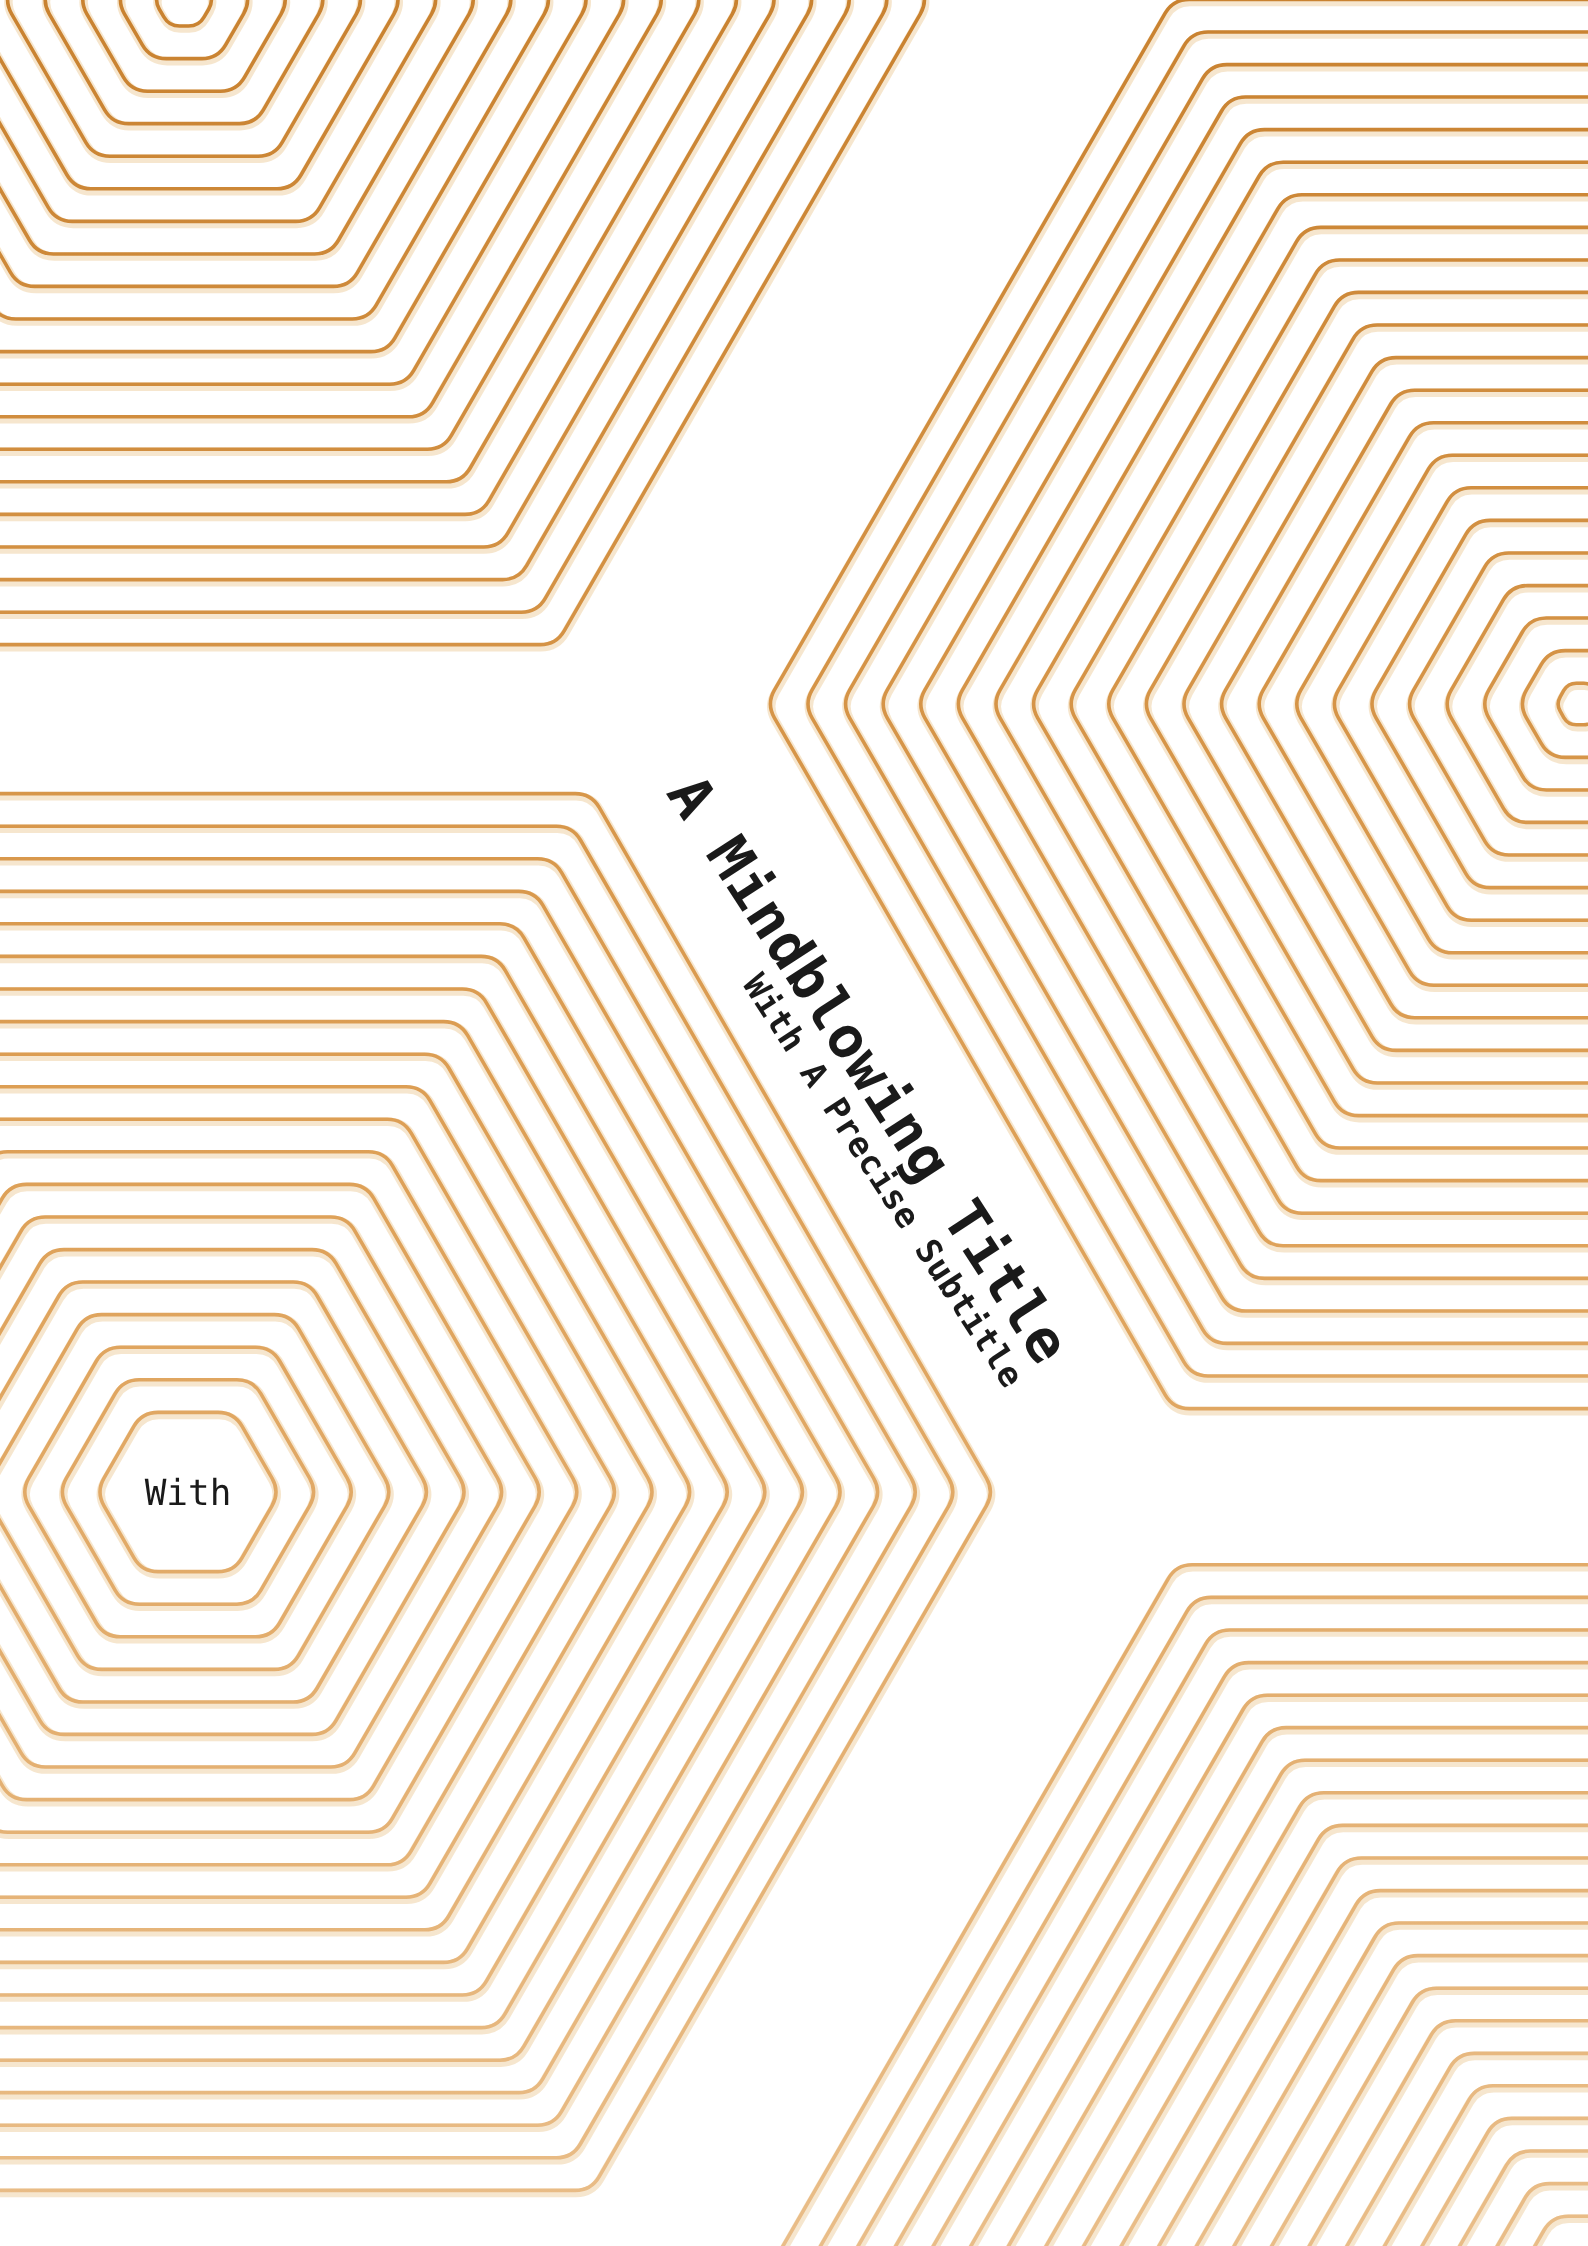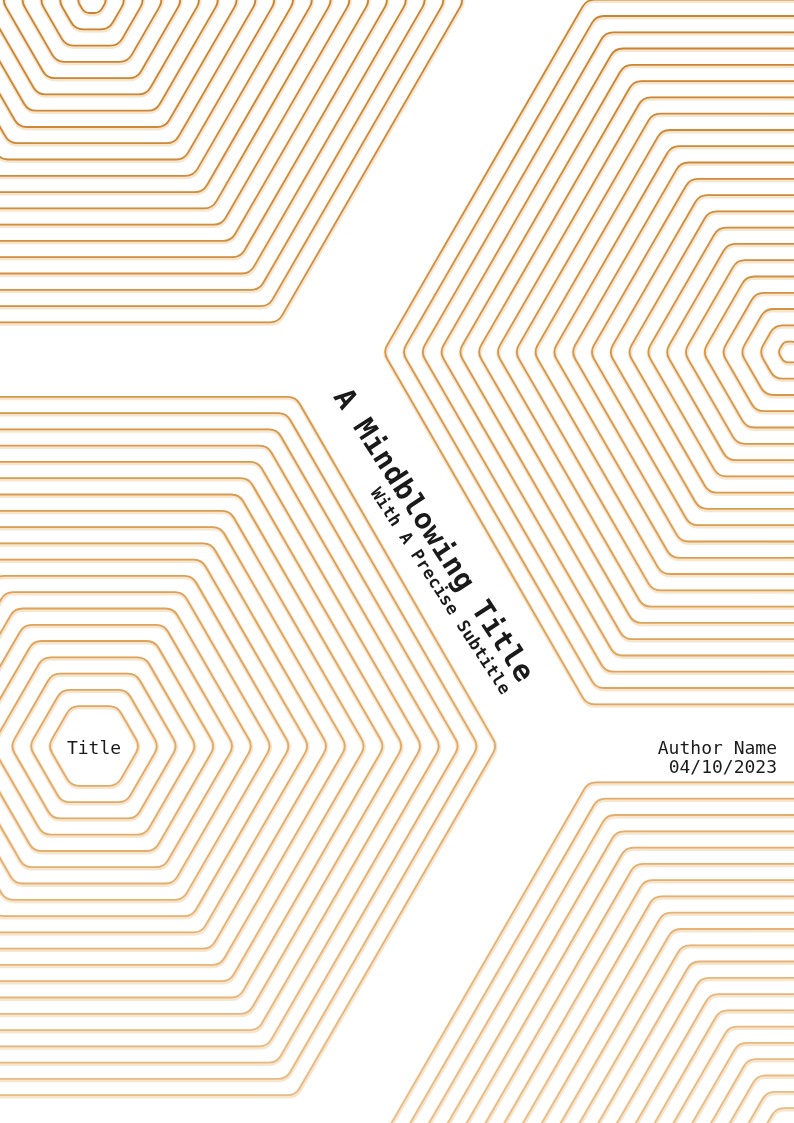--- a/index.html
+++ b/index.html
@@ -263,20 +263,16 @@
         <path d="M1213.8 1139.1 Q1217.8 1146.0 1213.8 1152.9 L1011.9 1502.6 Q1007.9 1509.6 999.9 1509.6 L596.1 1509.6 Q588.1 1509.6 584.1 1502.6 L382.2 1152.9 Q378.2 1146.0 382.2 1139.1 L584.1 789.4 Q588.1 782.4 596.1 782.4 L999.9 782.4 Q1007.9 782.4 1011.9 789.4 Z" stroke="#f5e2c6" stroke-width="4.2" opacity="0.85" transform="translate(0.4,1.3)"></path>
         <path d="M1213.8 1139.1 Q1217.8 1146.0 1213.8 1152.9 L1011.9 1502.6 Q1007.9 1509.6 999.9 1509.6 L596.1 1509.6 Q588.1 1509.6 584.1 1502.6 L382.2 1152.9 Q378.2 1146.0 382.2 1139.1 L584.1 789.4 Q588.1 782.4 596.1 782.4 L999.9 782.4 Q1007.9 782.4 1011.9 789.4 Z" stroke="url(#hexgrad)" stroke-width="1.8"></path>
       </g>
     </svg>
 
   <div class="title-rotated">
     <div class="doc-title">A Mindblowing Title</div>
     <div class="doc-subtitle">With A Precise Subtitle</div>
   </div>
 
-  <div class="demo-badge">Title</div>
-
-  <div class="author-block">
-    <div>Author Name</div>
-    <div>04/10/2023</div>
-  </div>
+  <div class="demo-badge">With</div>
+
 
 </div>
 
 </body></html>

